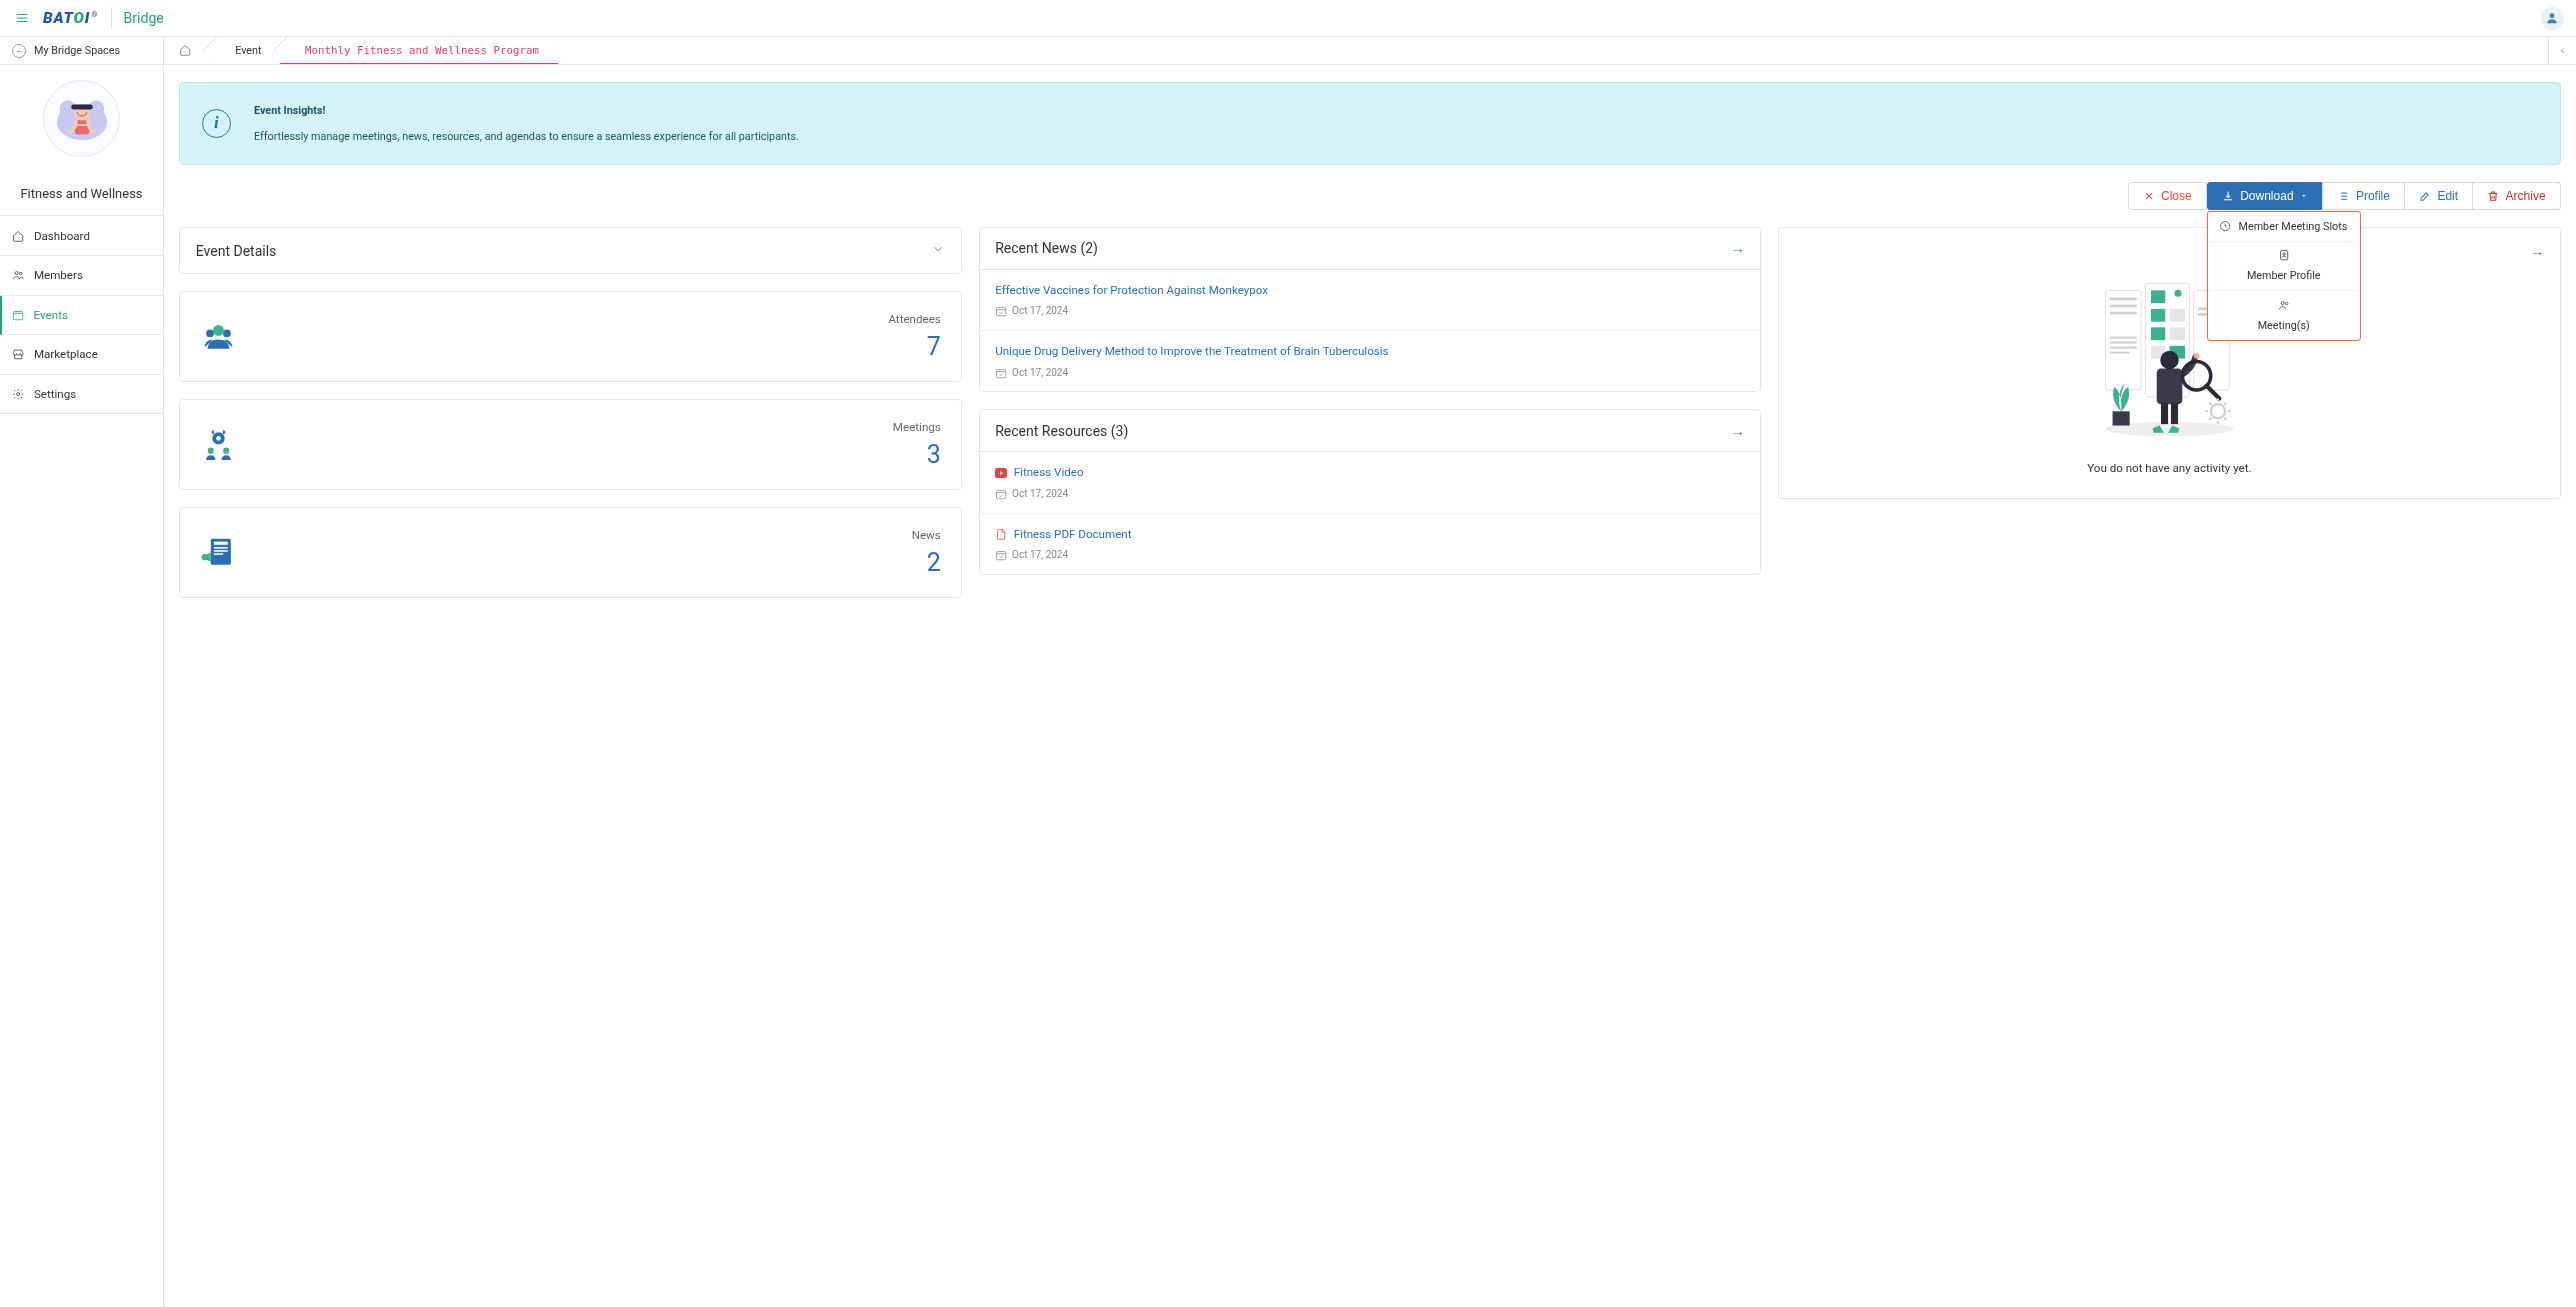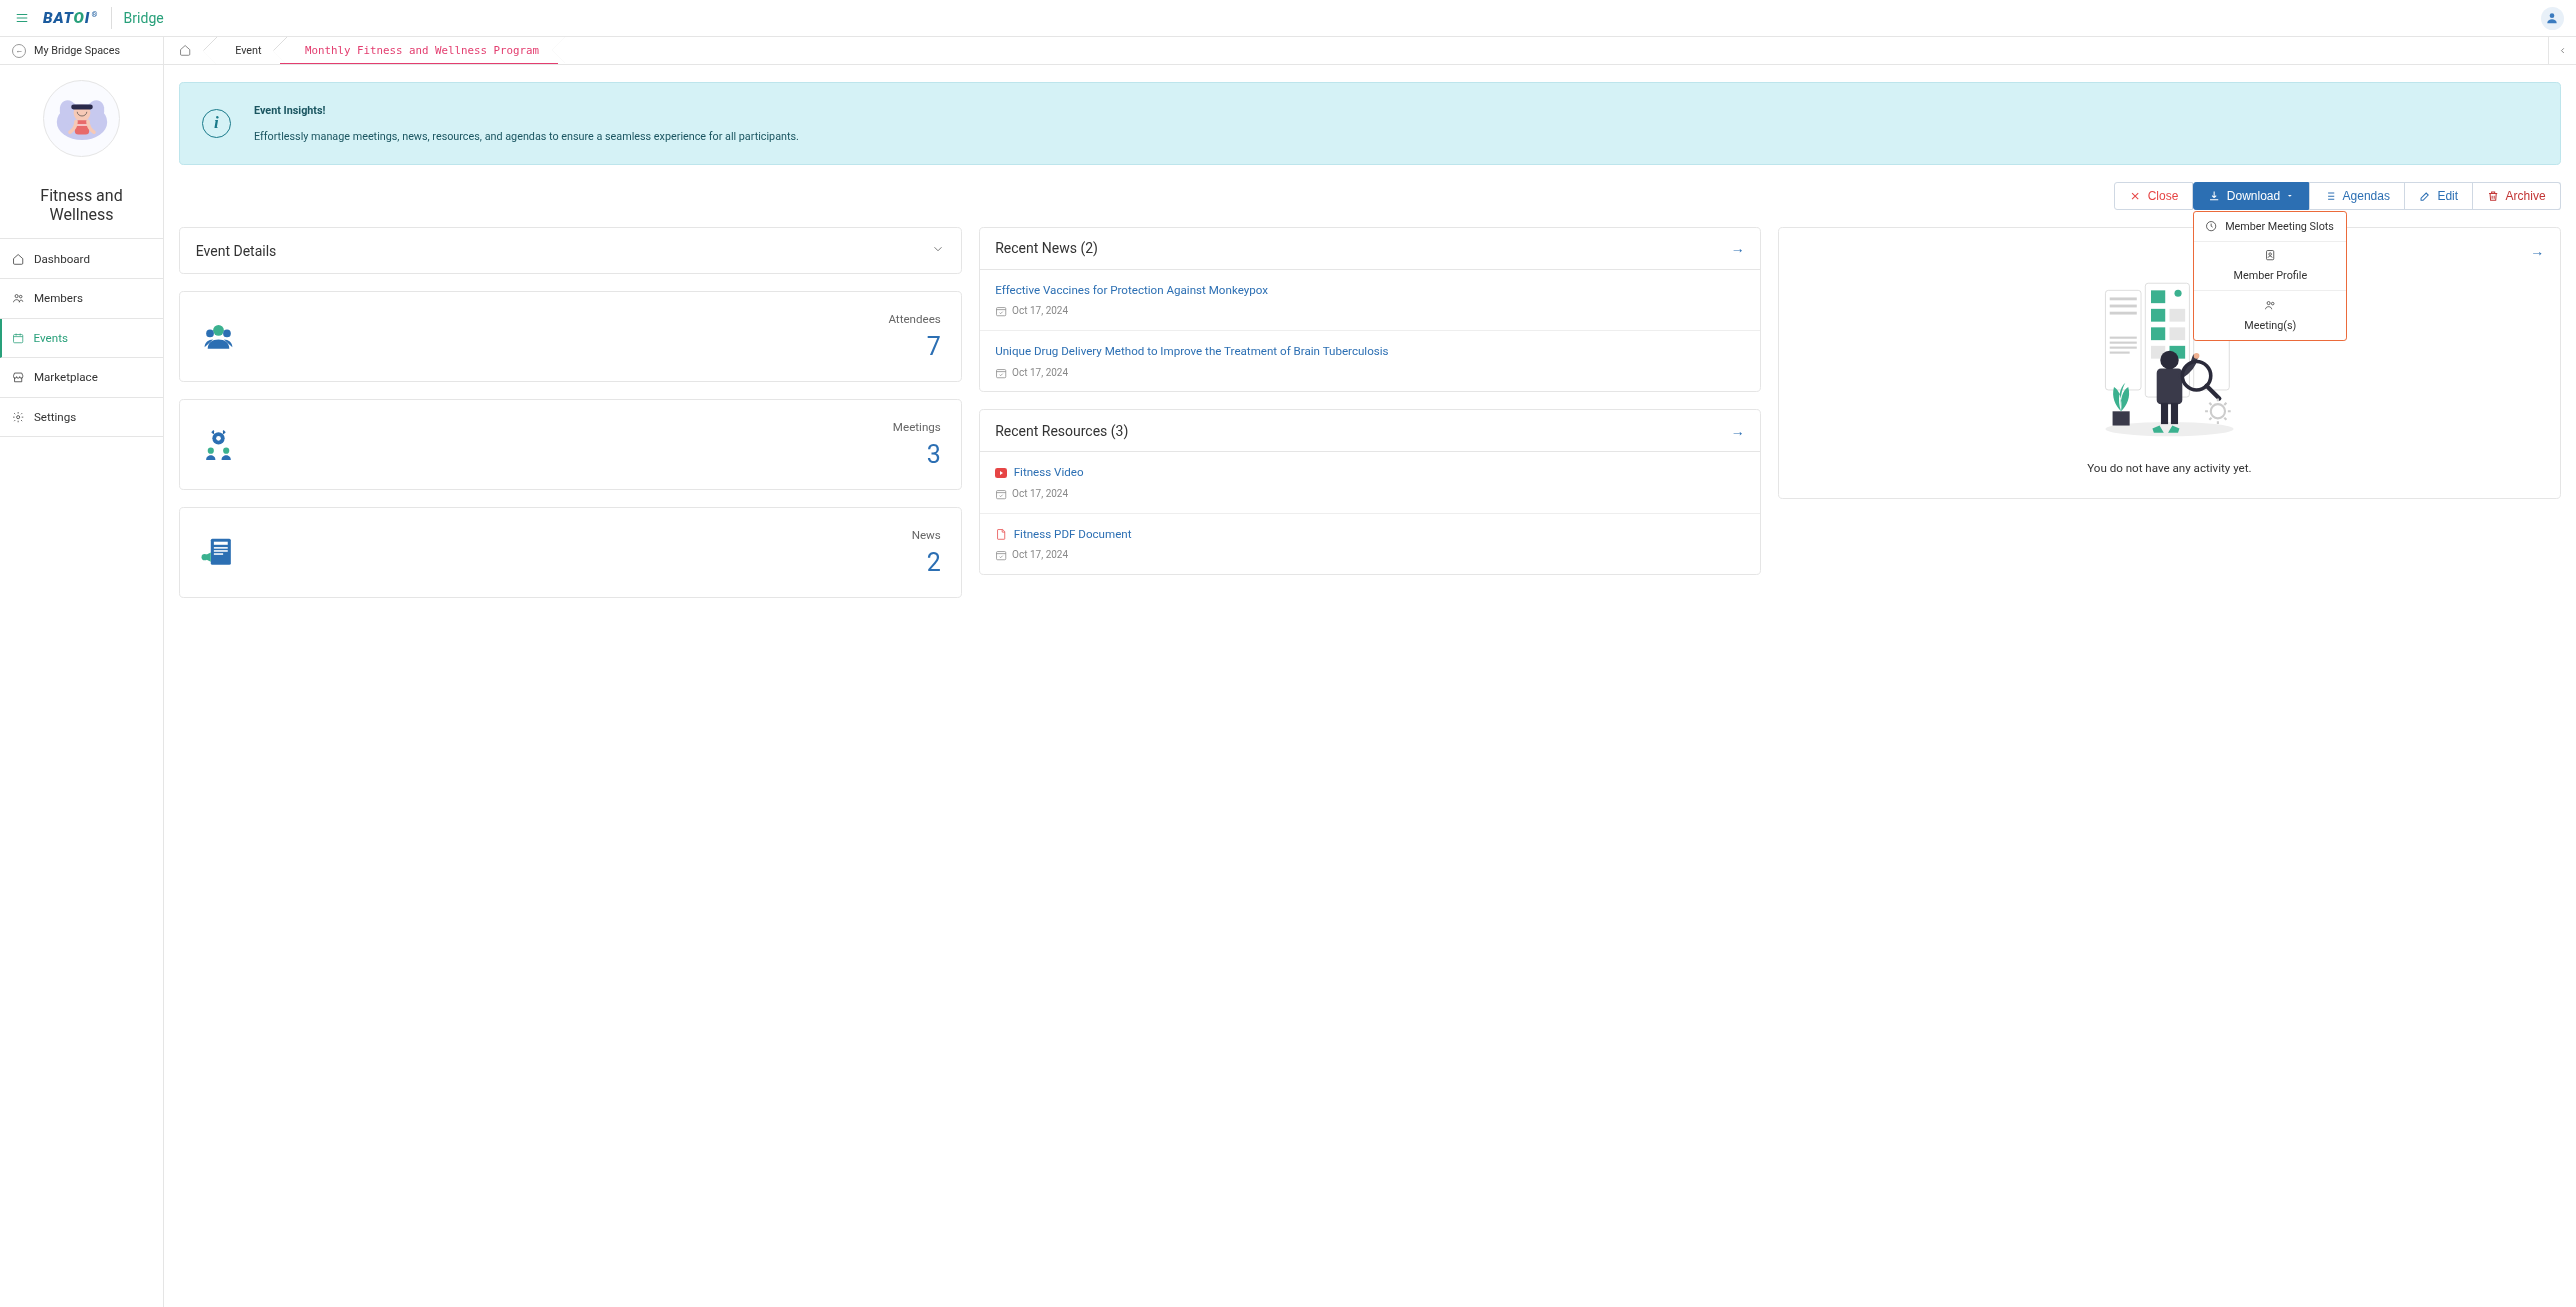--- a/index.html
+++ b/index.html
@@ -26,21 +26,21 @@
 .crumbitem::after { content:""; position:absolute; right:-7px; top:0; width:14px; height:100%; background:linear-gradient(135deg, transparent 49%, #ddd 50%, #ddd 51%, transparent 52%), linear-gradient(45deg, transparent 49%, #ddd 50%, #ddd 51%, transparent 52%); background-size:100% 50%; background-repeat:no-repeat; background-position:top,bottom; }
 .crumbitem.active { color:#e33d6f; font-family: ui-monospace, Menlo, monospace; border-bottom:1.5px solid #e33d6f; }
 .crumbright { border-left:0.8px solid #e5e5e5; width:28px; display:flex; align-items:center; justify-content:center; color:#666; }
 
 
 .wrap { display:flex; min-height: calc(100vh - 65px); }
 .sidebar { width:164px; border-right:0.8px solid #e5e5e5; }
 .workspace-id { padding:15.4px 7.7px 14px; text-align:center; }
 .ws-avatar { width:77px; height:77px; border-radius:50%; margin:0 auto 9.3px; border:0.8px solid #e5e5e5; display:flex; align-items:center; justify-content:center; background:#fafbff; position:relative; }
 .ws-avatar svg { width:60px; height:60px; }
-.ws-name { font-size:16px; color:#333;margin-top:29px; }
+.ws-name { font-size:13px; color:#333;margin-top:29px; }
 .ws-divider { border-top:0.8px solid #e5e5e5; }
 .navlist { list-style:none; }
 .navitem { display:flex; align-items:center; gap:9.3px; padding:12.3px 12.3px; border-bottom:0.8px solid #e5e5e5; color:#333; cursor:pointer; font-size:11.6px;}
 .navitem.active { color:#28a07a; border-left:2.3px solid #28a07a; padding-left:10px; }
 
 
 .main { flex:1; padding:17px 15.4px; }
 .alert { background:#d5f2f6; border:0.8px solid #bde5ec; border-radius:4.6px; padding:18.5px 21.6px; display:flex; gap:23px; align-items:center; margin-bottom:17px; }
 .alert .info-icon { width:29px; height:29px; border:1.5px solid #1a7a8a; border-radius:50%; display:flex; align-items:center; justify-content:center; font-family: Georgia, serif; font-style:italic; font-size:17px; color:#1a7a8a; font-weight:bold;}
 .alert-body { color:#1a5560; font-size:10.8px; line-height:1.6; }
@@ -249,21 +249,21 @@
                   <path d="M3 20c0-3 3-5 6-5s6 2 6 5"></path>
                 </svg>
               <span>Meeting(s)</span>
             </div>
           </div>
         </div>
         <button class="btn blue">
           <svg class="ico" viewBox="0 0 24 24" stroke="currentColor" stroke-width="2" fill="none">
               <path d="M8 6h12M8 12h12M8 18h12M4 6h.01M4 12h.01M4 18h.01"></path>
             </svg>
-          <span>Agendas</span>
+          <span>Profile</span>
         </button>
         <button class="btn blue">
           <svg class="ico" viewBox="0 0 24 24" stroke="currentColor" stroke-width="2" fill="none">
               <path d="M4 20h4l10-10-4-4L4 16v4zM14 6l4 4"></path>
             </svg>
           <span>Edit</span>
         </button>
         <button class="btn darkred">
           <svg class="ico" viewBox="0 0 24 24" stroke="currentColor" stroke-width="2" fill="none">
               <path d="M4 7h16M9 7V4h6v3M6 7l1 13h10l1-13M10 11v6M14 11v6"></path>

